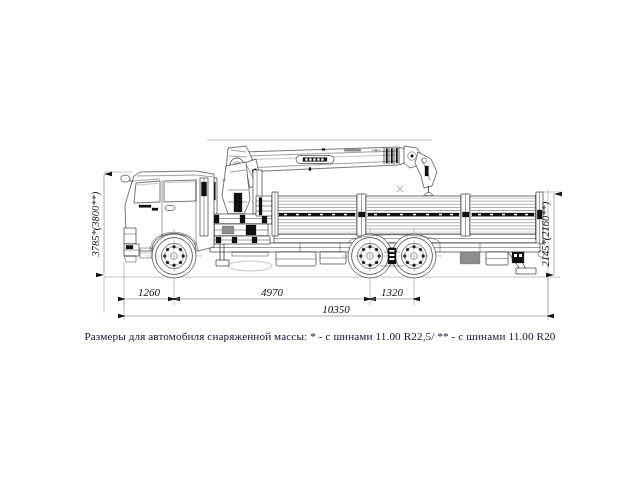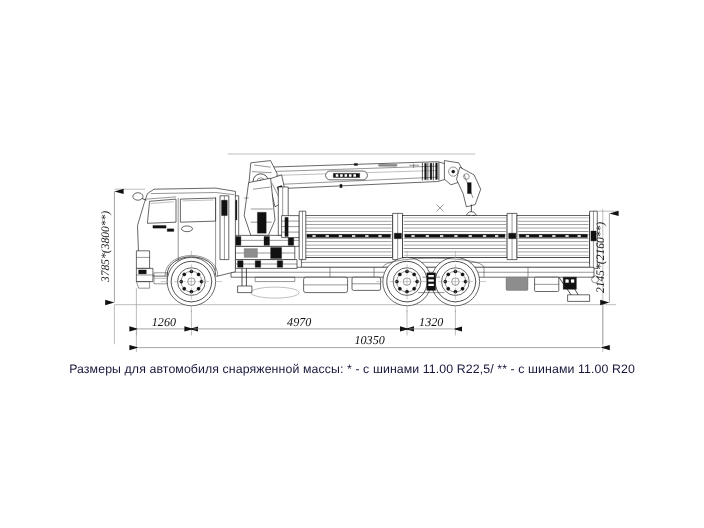--- a/index.html
+++ b/index.html
@@ -50,21 +50,21 @@
     font-style: italic;
     font-size: 10.5px;
     fill: #101010;
   }
   .caption-text {
     position: absolute;
     left: 0;
     top: 330px;
     width: 640px;
     text-align: center;
-    font-family: Liberation Sans, sans-serif;
+    font-family: Liberation Serif, serif;
     font-size: 11.2px;
     color: #16163a;
     letter-spacing: 0.1px;
     white-space: nowrap;
   }
 </style>
 </head>
 <body>
 
 <div id="drawing-root">

